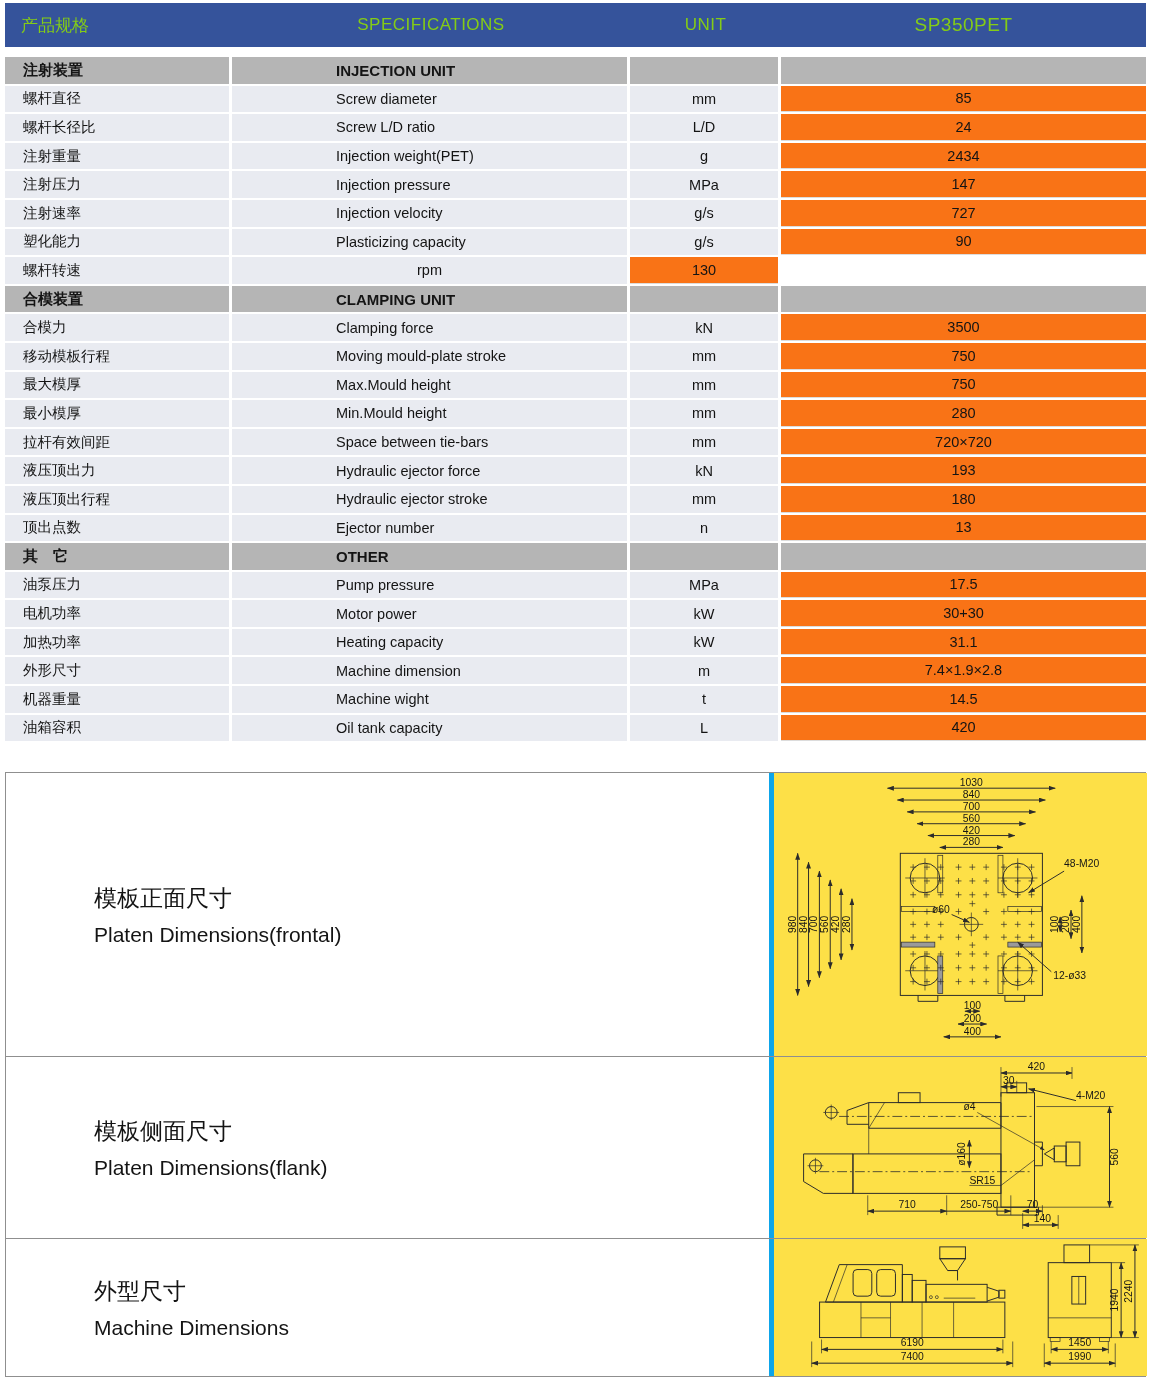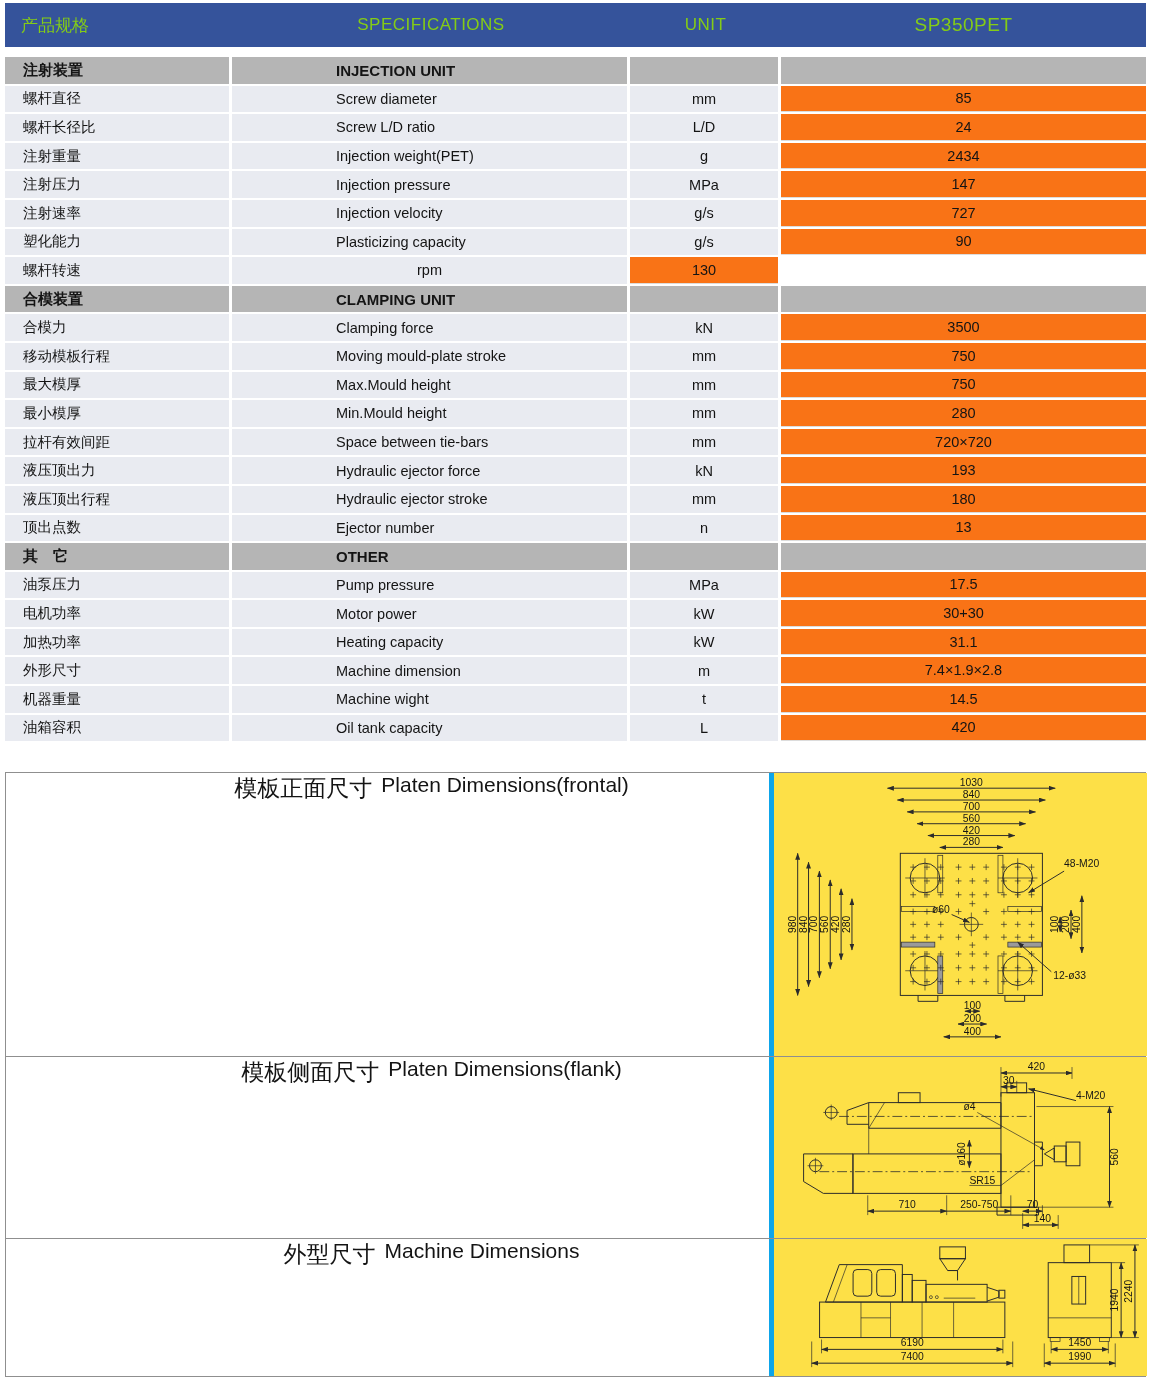--- a/index.html
+++ b/index.html
@@ -22,21 +22,21 @@
   .data-row .c4{background:#f97316;border-bottom:1px solid #dcdcdc;}
   .section-row>div{background:#b5b5b5;font-weight:bold;font-size:15px;}
   .c1{padding-left:18px;}
   .c2{padding-left:104px;text-align:right;}
   .c3,.c4{justify-content:center;text-align:center;}
 
   
   .diagrams{position:absolute;left:5px;top:772px;width:1141px;}
   .dia-row{display:grid;grid-template-columns:763px 378px;border:1px solid #8f8f8f;border-top:none;box-sizing:border-box;}
   .dia-row:first-child{border-top:1px solid #8f8f8f;}
-  .dia-label{display:flex;flex-direction:row;justify-content:center;padding-left:88px;gap:9px;}
+  .dia-label{display:flex;flex-direction:column;justify-content:center;padding-left:88px;gap:9px;}
   .dia-label .zh{font-size:23px;}
   .dia-label .en{font-size:21px;}
   .dia-cell{border-left:5px solid #0ea5e9;display:flex;align-items:flex-start;justify-content:center;background:#fde047;}
   .h-frontal{height:285px;} .h-flank{height:182px;} .h-machine{height:138px;}
 
   
   svg .ln{stroke:#2b2b2b;stroke-width:1;fill:none;}
   svg .thin{stroke:#2b2b2b;stroke-width:.7;fill:none;}
   svg .fillslot{fill:#9a9a9a;stroke:#2b2b2b;stroke-width:.7;}
   svg .cl{stroke:#2b2b2b;stroke-width:.8;fill:none;stroke-dasharray:10 3 2 3;}

